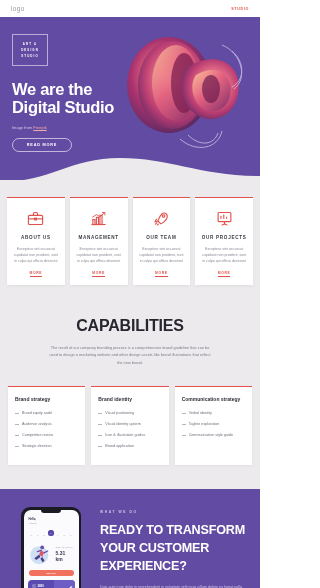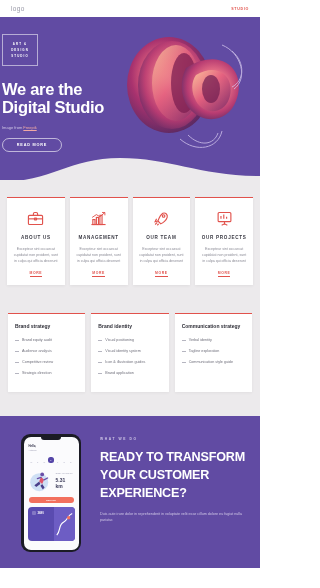--- a/index.html
+++ b/index.html
@@ -22,21 +22,21 @@
 
   
   .hero {
     position: relative; height: 163px;
     background: #614ba3; overflow: hidden;
   }
   .hero-art {
     position: absolute; right: -6px; top: 6px;
     width: 152px; height: 152px;
   }
-  .hero-left { position: absolute; left: 2px; top: 17px; width: 108px; z-index: 3; }
+  .hero-left { position: absolute; left: 12px; top: 17px; width: 108px; z-index: 3; }
   .badge {
     width: 36px; height: 32px; border: 1px solid rgba(255,255,255,.55);
     display: flex; flex-direction: column; align-items: center; justify-content: center;
     gap: 2px; margin-bottom: 14px;
   }
   .badge span { font-size: 2.9px; color: #fff; letter-spacing: 1.1px; font-weight: 600; }
   .hero-title {
     font-size: 16.5px; line-height: 18px; color: #ffffff;
     font-weight: 700; letter-spacing: -.3px;
   }
@@ -242,20 +242,24 @@
               <path d="M8 20l4-2 4 2"></path>
           </svg>
         </div>
         <div class="card-title">OUR PROJECTS</div>
         <div class="card-text">Excepteur sint occaecat cupidatat non proident, sunt in culpa qui officia deserunt</div>
         <div class="card-more">MORE</div>
       </div>
     </div>
   </div>
 
+  <div class="cap">
+    <div class="cap-title">CAPABILITIES</div>
+    <div class="cap-sub">The result of our company branding process is a comprehensive brand guideline that can be used to design a marketing website and other design assets like brand illustrations that reflect the new brand.</div>
+  </div>
 
   <div class="cols">
     <div class="col">
       <div class="col-title">Brand strategy</div>
       <ul>
         <li>Brand equity audit</li>
         <li>Audience analysis</li>
         <li>Competitive review</li>
         <li>Strategic direction</li>
       </ul>

